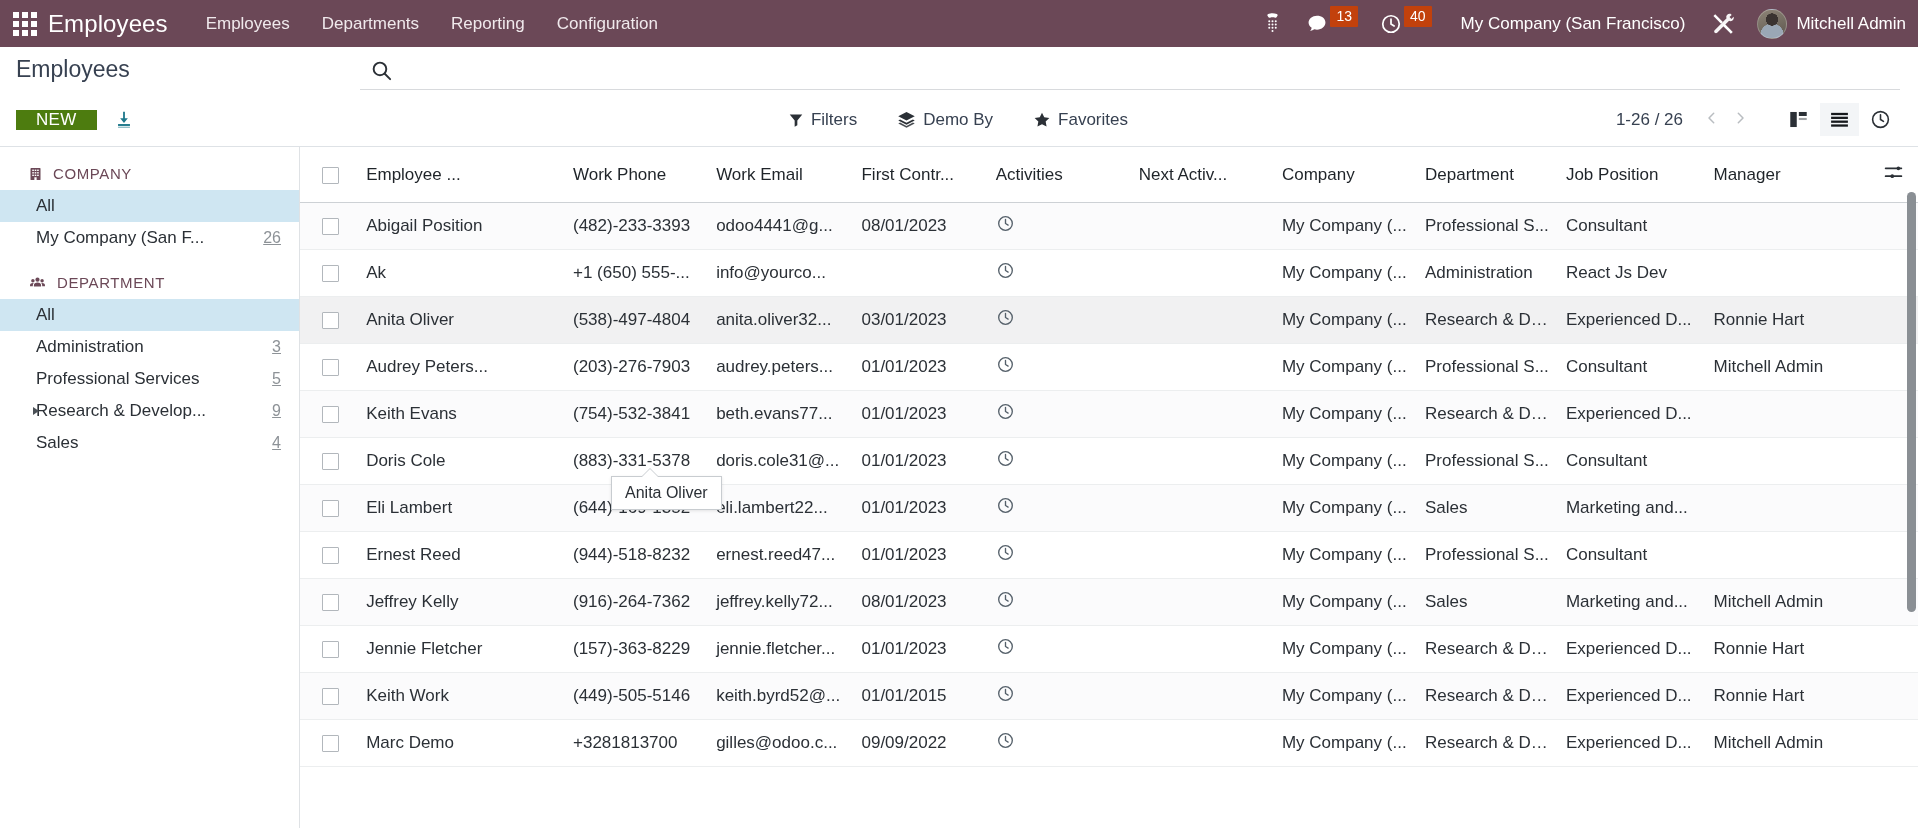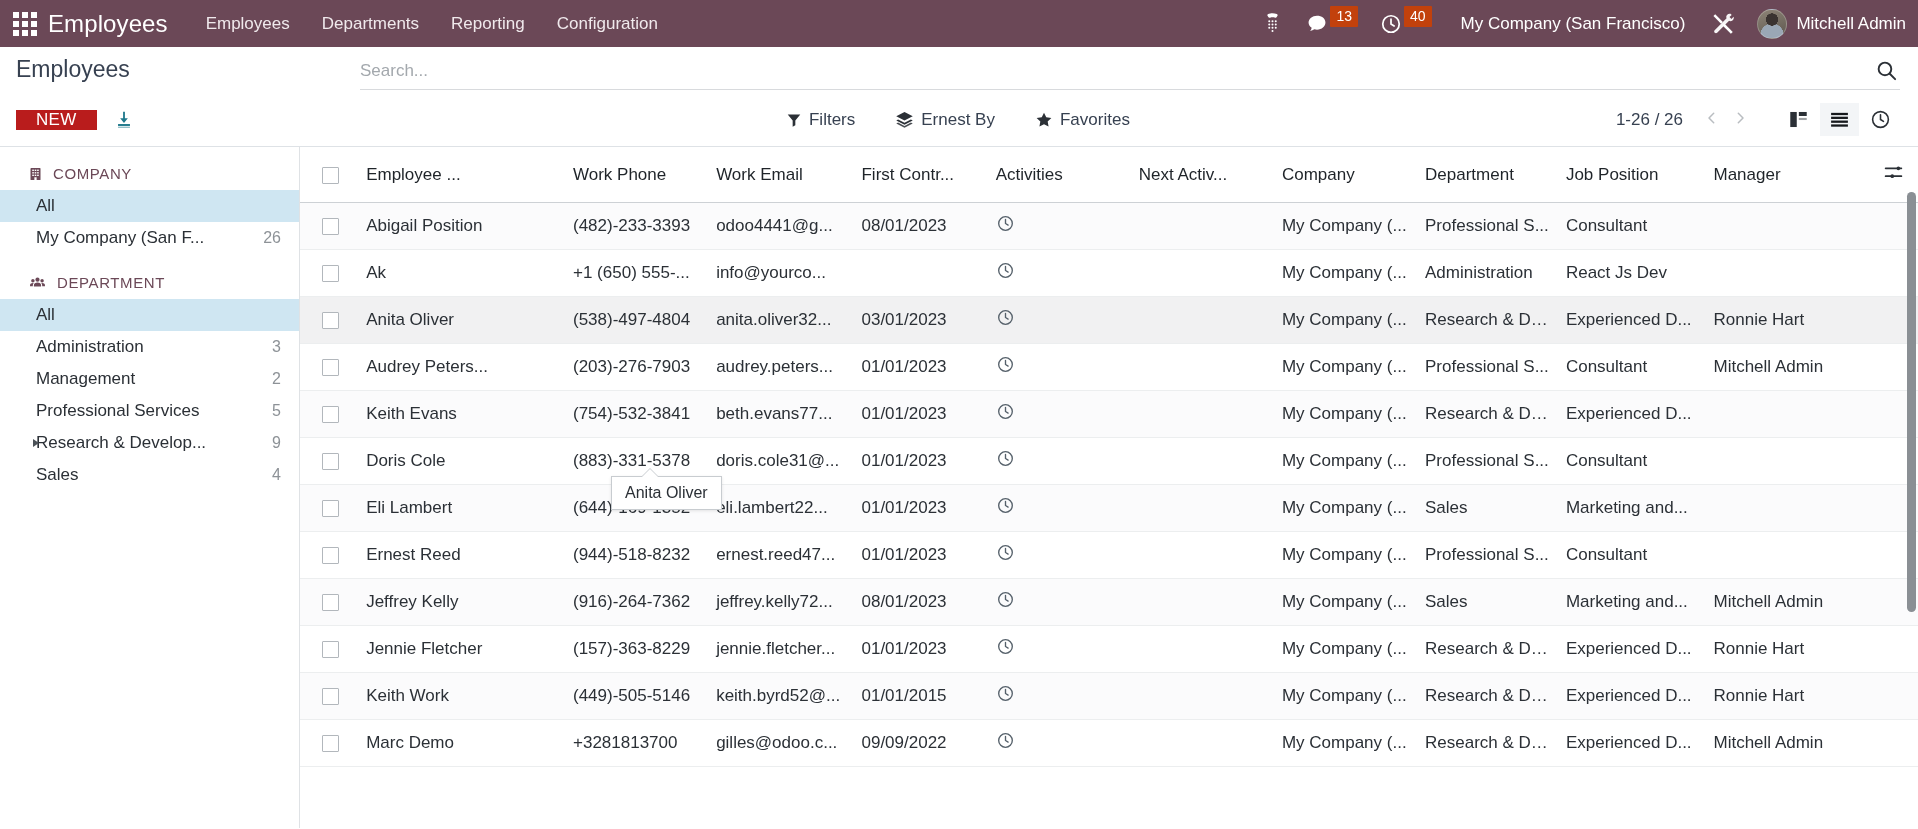--- a/index.html
+++ b/index.html
@@ -145,21 +145,21 @@
     display: flex; align-items: center;
   }
 
   .cp-bottom {
     display: flex;
     align-items: center;
     padding: 6px 0 10px 0;
   }
   .cp-actions { width: 300px; padding-left: 16px; display: flex; align-items: center; gap: 14px; }
   .btn-new {
-    background: #b91c1c;
+    background: #4d7c0f;
     color: #ffffff;
     border: 0;
     font-size: 17px;
     font-family: inherit;
     padding: 0 20px;
     cursor: pointer;
     letter-spacing: .3px;
   }
   .icon-btn {
     background: none; border: 0; cursor: pointer;
@@ -227,21 +227,21 @@
     display: flex; align-items: center;
     padding: 6px 18px 6px 36px;
     font-size: 17px;
     color: #2b3036;
     cursor: pointer;
     position: relative;
     justify-content: center;
   }
   .sb-item.active { background: #cfe6f2; }
   .sb-item .sb-label { flex: 1 1 auto; white-space: nowrap; overflow: hidden; text-overflow: ellipsis; }
-  .sb-item .sb-count { color: #8d9297; font-size: 16px; padding-left: 8px; }
+  .sb-item .sb-count { color: #8d9297; font-size: 16px; padding-left: 8px; text-decoration: underline; }
   .sb-item .caret {
     position: absolute; left: 33px; top: 50%;
     transform: translateY(-50%);
     width: 0; height: 0;
     border-left: 6px solid #4b5157;
     border-top: 4.5px solid transparent;
     border-bottom: 4.5px solid transparent;
   }
 
   
@@ -430,21 +430,20 @@
 </div>
 
 <div class="control-panel">
 
   <div class="cp-top">
     <div class="cp-left">
       <div class="breadcrumb">Employees</div>
     </div>
     <div class="cp-searchwrap">
       <div class="searchview">
-        <input type="text" placeholder="Search..." style="">
         <button class="search-btn">
           <svg width="23" height="23" viewBox="0 0 24 24" fill="none" stroke="#2b3036" stroke-width="2">
             <circle cx="10.4" cy="10.4" r="6.6"></circle>
               <path d="M15.4 15.4 21 21" stroke-linecap="round"></path>
           </svg>
         </button>
       </div>
     </div>
   </div>
 
@@ -466,21 +465,21 @@
           <path d="M2.6 3.6h18.8L14 12.6V20l-4 2v-9.4L2.6 3.6z"></path>
         </svg>
         <span>Filters</span>
       </div>
       <div class="filter-item">
         <svg width="19" height="19" viewBox="0 0 24 24" fill="#2b3036">
           <path d="M12 2.6 22.4 8 12 13.4 1.6 8 12 2.6z"></path>
           <path d="M12 16.2 3.9 12 1.6 13.2 12 18.6l10.4-5.4L20.1 12 12 16.2z"></path>
           <path d="M12 20.1 3.9 15.9l-2.3 1.2L12 22.5l10.4-5.4-2.3-1.2L12 20.1z" opacity=".85"></path>
         </svg>
-        <span>Ernest By</span>
+        <span>Demo By</span>
       </div>
       <div class="filter-item">
         <svg width="18" height="18" viewBox="0 0 24 24" fill="#2b3036">
           <path d="M12 2.2l3 6.2 6.8.9-4.9 4.7 1.2 6.8L12 17.6 5.9 20.8l1.2-6.8L2.2 9.3l6.8-.9 3-6.2z"></path>
         </svg>
         <span>Favorites</span>
       </div>
     </div>
 
     <div class="cp-pager">
@@ -572,24 +571,20 @@
         </span>
         <span>DEPARTMENT</span>
       </div>
       <div class="sb-item active">
         <span class="sb-label">All</span>
         <span class="sb-count"></span>
       </div>
       <div class="sb-item">
         <span class="sb-label">Administration</span>
         <span class="sb-count">3</span>
-      </div>
-      <div class="sb-item">
-        <span class="sb-label">Management</span>
-        <span class="sb-count">2</span>
       </div>
       <div class="sb-item">
         <span class="sb-label">Professional Services</span>
         <span class="sb-count">5</span>
       </div>
       <div class="sb-item">
         <span class="caret"></span>
         <span class="sb-label">Research &amp; Develop...</span>
         <span class="sb-count">9</span>
       </div>

